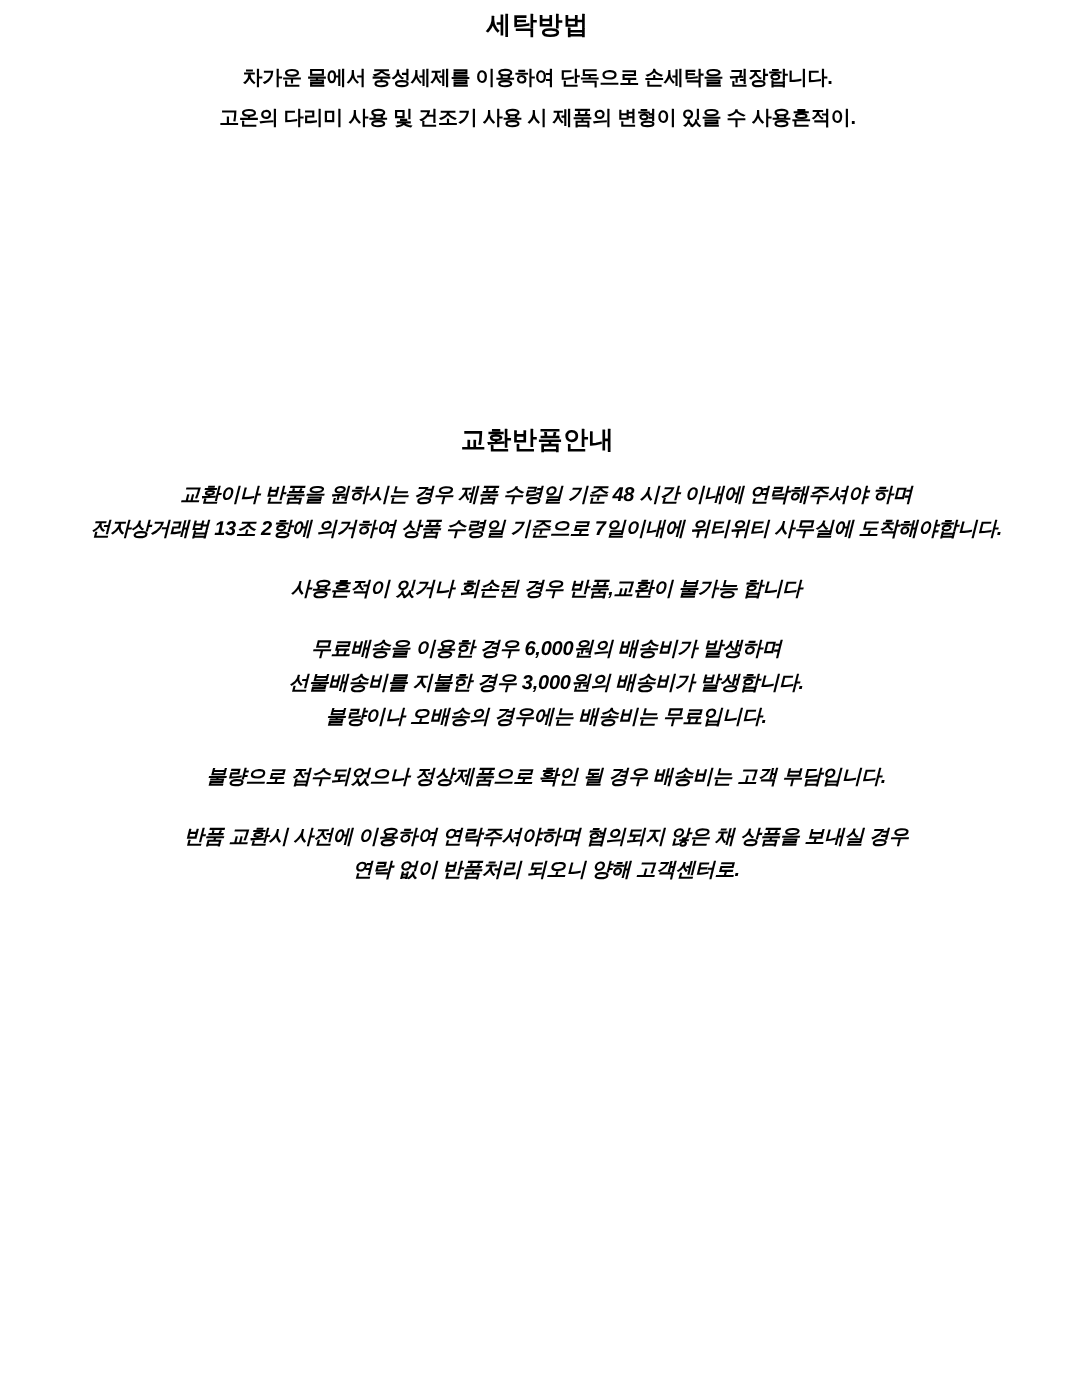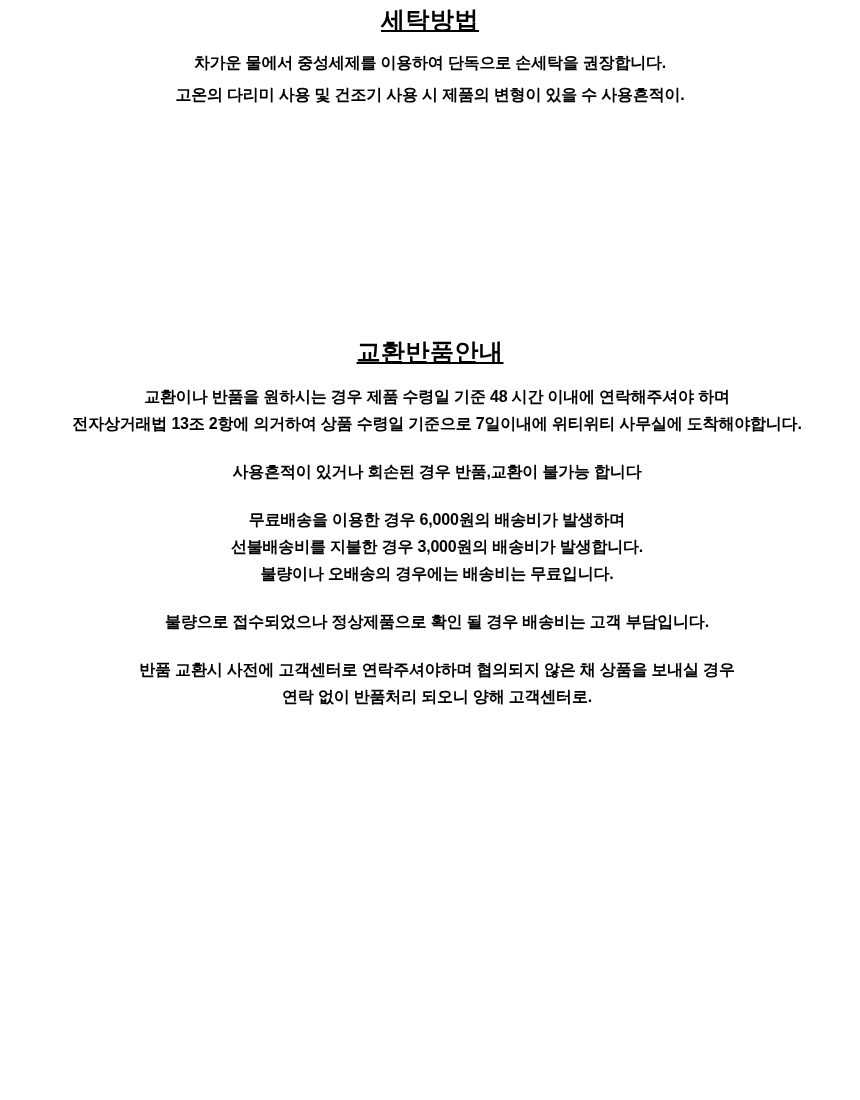--- a/index.html
+++ b/index.html
@@ -14,26 +14,25 @@
     font-family: "Liberation Sans", sans-serif;
   }
   .page {
     width: 860px;
     height: 1100px;
     text-align: center;
     overflow: hidden;
     background: #ffffff;
   }
   .sec-title {
-    font-size: 24px;
+    font-size: 20px;
     font-weight: 700;
     line-height: 30px;
     margin: 0;
     letter-spacing: 0.5px;
-    text-decoration: underline;
   }
   .para {
     margin: 0;
   }
   .line {
     display: block;
     font-size: 16px;
     font-weight: 600;
     letter-spacing: -0.2px;
   }
@@ -49,20 +48,21 @@
   }
   
   .sec-exchange {
     margin-top: 226px;
   }
   .sec-exchange .paras {
     margin-top: 16px;
   }
   .sec-exchange .para {
     margin: 0 0 21px 14px;
+    font-style: italic;
   }
   .sec-exchange .para:last-child {
     margin-bottom: 0;
   }
   .sec-exchange .line {
     line-height: 27px;
   }
 </style>
 </head>
 <body>
@@ -93,19 +93,19 @@
         </p>
         <p class="para">
           <span class="line">무료배송을 이용한 경우 6,000원의 배송비가 발생하며</span>
           <span class="line">선불배송비를 지불한 경우 3,000원의 배송비가 발생합니다.</span>
           <span class="line">불량이나 오배송의 경우에는 배송비는 무료입니다.</span>
         </p>
         <p class="para">
           <span class="line">불량으로 접수되었으나 정상제품으로 확인 될 경우 배송비는 고객 부담입니다.</span>
         </p>
         <p class="para">
-          <span class="line">반품 교환시 사전에 고객센터로 연락주셔야하며 협의되지 않은 채 상품을 보내실 경우</span>
+          <span class="line">반품 교환시 사전에 이용하여 연락주셔야하며 협의되지 않은 채 상품을 보내실 경우</span>
           <span class="line">연락 없이 반품처리 되오니 양해 고객센터로.</span>
         </p>
       </div>
   </section>
 
 </div>
 
 </body></html>

